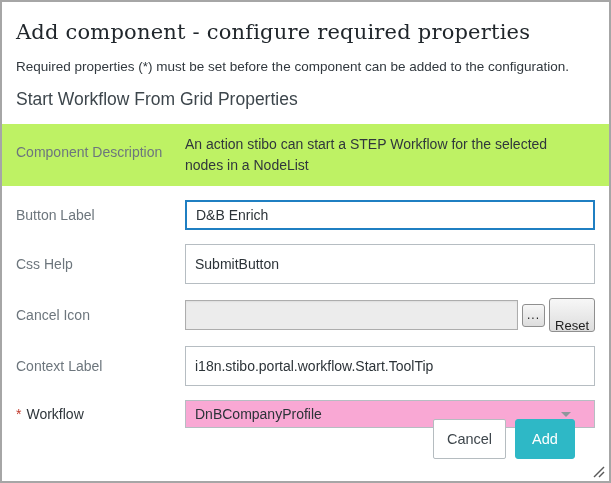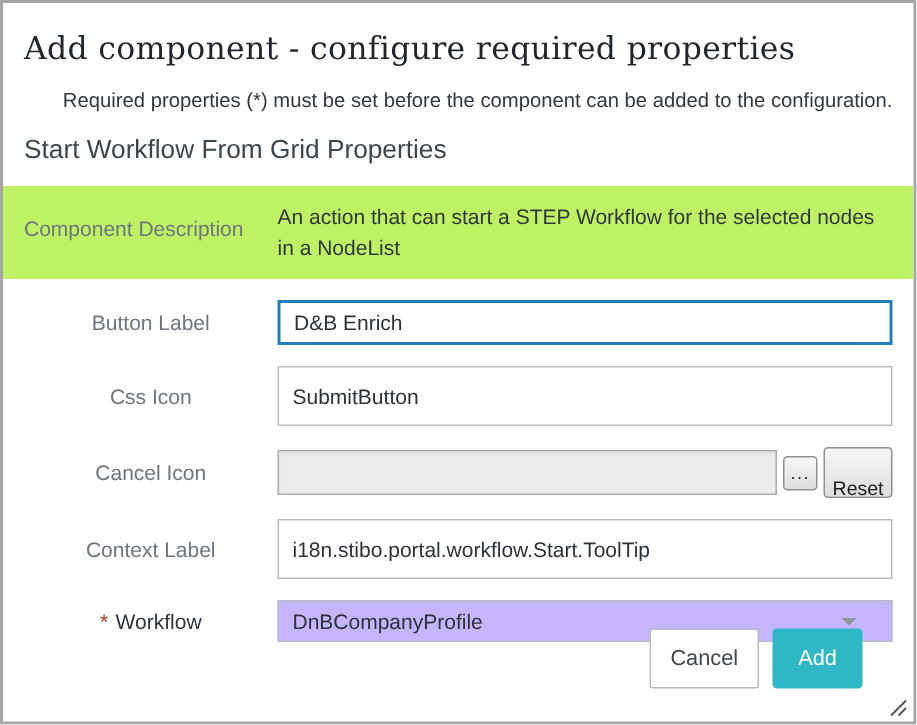--- a/index.html
+++ b/index.html
@@ -7,39 +7,39 @@
     width:611px;height:483px;box-sizing:border-box;
     border:2px solid #a6a6a6;background:#ffffff;position:relative;
     font-family:"Liberation Sans",sans-serif;overflow:hidden;
   }
   .dialog-title{
     font-family:"DejaVu Serif","Liberation Serif",serif;
     font-size:21px;color:#20262b;margin:18px 14px 0 14px;font-weight:400;
     letter-spacing:0.2px;
   }
   .dialog-subtitle{
-    font-size:13.5px;color:#31383e;margin:15px 14px 0 14px;text-align:right;
+    font-size:13.5px;color:#31383e;margin:15px 14px 0 14px;
   }
   .section-title{
     font-size:17.5px;color:#3d464c;margin:15px 14px 0 14px;font-weight:400;
   }
   .desc-row{
     margin-top:14px;background:#bef264;
     display:flex;padding:10px 14px;align-items:flex-start;
   }
   .desc-label{
     width:169px;flex:0 0 169px;color:#6d767d;font-size:14px;padding-top:10px;
   }
   .desc-value{
     flex:1;color:#30373c;font-size:14px;line-height:1.5;padding-right:10px;
   }
   .form{margin:3px 14px 0 14px;}
   .form-row{display:flex;align-items:center;margin-top:14px;}
   .form-label{
-    width:169px;flex:0 0 169px;color:#6d767d;font-size:14px;text-align:center;
+    width:169px;flex:0 0 169px;color:#6d767d;font-size:14px;
   }
   .form-label.required-label{color:#2f363b;}
   .req-star{color:#c0392b;margin-right:5px;font-size:14px;}
   .text-input{
     flex:1;height:40px;box-sizing:border-box;border:1px solid #b6bdc2;
     font-family:"Liberation Sans",sans-serif;font-size:14px;color:#2c3338;
     padding:0 9px;background:#fff;outline:none;border-radius:0;
   }
   .text-input.focused{border:2px solid #1f7fc2;height:30px;}
   .text-input.disabled{
@@ -50,21 +50,21 @@
   .icon-field-group .text-input.disabled{flex:1;height:30px;}
   .native-btn{
     font-family:"Liberation Sans",sans-serif;font-size:13px;color:#1d1d1d;
     background:linear-gradient(#f7f7f7,#dddddd);
     border:1px solid #8f8f8f;border-radius:3px;height:23px;
     padding:16px 5px;margin-left:4px;cursor:pointer;line-height:21px;
   }
   .native-btn.browse{padding:0 4px;font-size:12px;letter-spacing:1px;}
   .select-field{
     flex:1;height:28px;box-sizing:border-box;border:1px solid #b6bdc2;
-    display:flex;align-items:center;background:#c4b5fd;cursor:pointer;
+    display:flex;align-items:center;background:#f9a8d4;cursor:pointer;
     padding:0 9px;position:relative;
   }
   .select-value{font-size:14px;color:#2c3338;flex:1;}
   .select-caret{
     width:0;height:0;border-left:5px solid transparent;border-right:5px solid transparent;
     border-top:5px solid #8f979c;margin-right:14px;
   }
   .footer{
     position:absolute;right:34px;bottom:22px;display:flex;gap:9px;
   }
@@ -89,32 +89,32 @@
 <div class="window">
 
   <div class="dialog-title">Add component - configure required properties</div>
 
   <div class="dialog-subtitle">Required properties (*) must be set before the component can be added to the configuration.</div>
 
   <div class="section-title">Start Workflow From Grid Properties</div>
 
   <div class="desc-row">
     <div class="desc-label">Component Description</div>
-    <div class="desc-value">An action that can start a STEP Workflow for the selected nodes in a NodeList</div>
+    <div class="desc-value">An action stibo can start a STEP Workflow for the selected nodes in a NodeList</div>
   </div>
 
   <div class="form">
 
     <div class="form-row">
       <div class="form-label">Button Label</div>
       <input type="text" class="text-input focused" value="D&amp;B Enrich" style="">
     </div>
 
     <div class="form-row">
-      <div class="form-label">Css Icon</div>
+      <div class="form-label">Css Help</div>
       <input type="text" class="text-input" value="SubmitButton" style="">
     </div>
 
     <div class="form-row">
       <div class="form-label">Cancel Icon</div>
       <div class="icon-field-group">
         <input type="text" class="text-input disabled" disabled="" value="" style="">
         <button class="native-btn browse">...</button>
         <button class="native-btn">Reset</button>
       </div>

